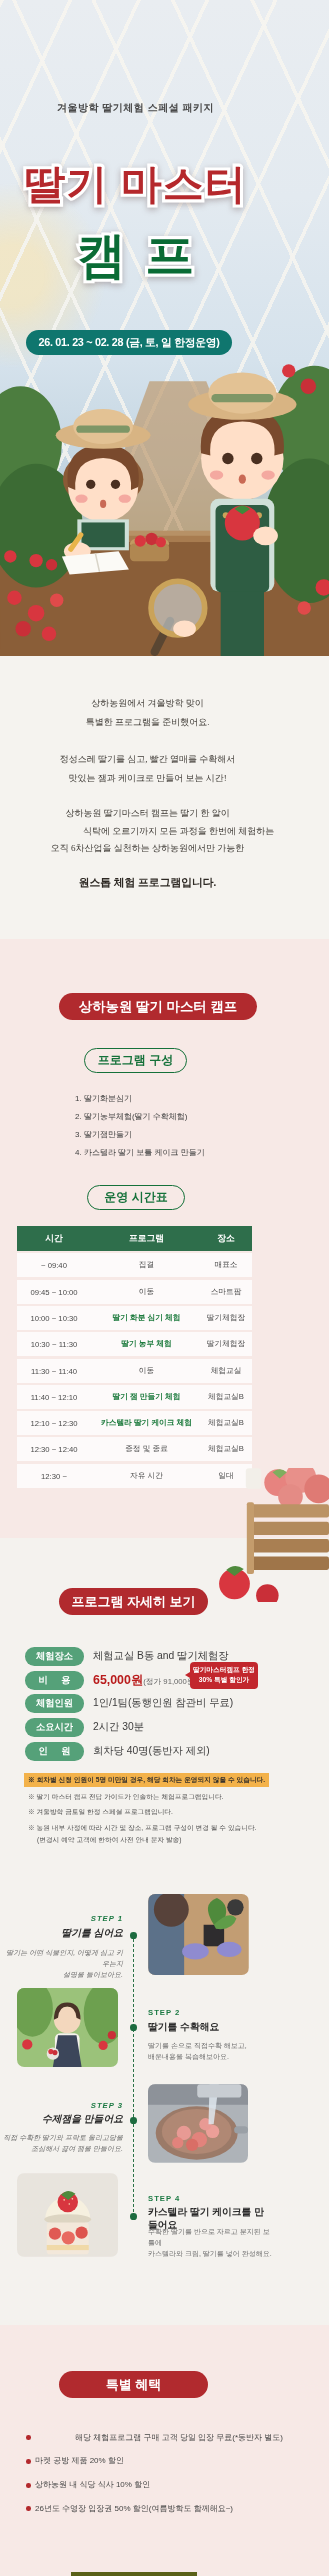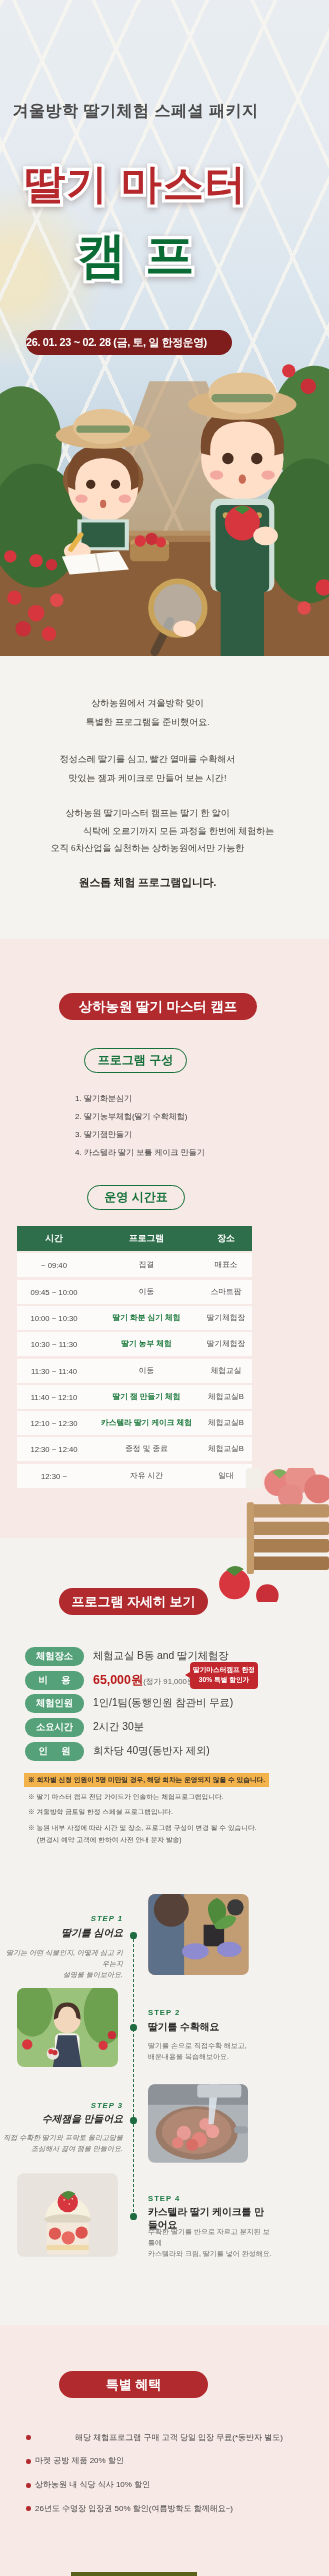--- a/index.html
+++ b/index.html
@@ -8,30 +8,30 @@
   .band{position:absolute;left:0;width:330px;}
   .center-col{left:0;width:271px;text-align:center;}
 
   
   .hero-bg{top:0;height:656px;background:
     linear-gradient(180deg,#e9edf1 0%,#e3eaf0 30%,#d5e2ec 55%,#c2d4e0 72%,#a9b7a6 86%,#8a6c4a 100%);}
   .hero-beams{top:0;height:656px;opacity:.8;background:
     repeating-linear-gradient(115deg,rgba(250,247,240,.95) 0 3.6px,rgba(250,247,240,0) 3.6px 62px),
     repeating-linear-gradient(65deg,rgba(250,247,240,.95) 0 3.6px,rgba(250,247,240,0) 3.6px 72px),
     radial-gradient(circle at 4% 42%,rgba(247,230,185,.9) 0 31px,rgba(247,230,185,0) 93px);}
-  .hero-title-sub{top:101px;font-size:16px;font-weight:600;color:#4a4a4a;letter-spacing:0.5px;}
+  .hero-title-sub{top:101px;font-size:10px;font-weight:600;color:#4a4a4a;letter-spacing:0.5px;}
   .hero-t1{top:157px;font-size:41px;font-weight:900;letter-spacing:1px;}
   .hero-t2{top:223px;font-size:49px;font-weight:900;letter-spacing:19.6px;text-indent:19.6px;}
   .stroke-wrap{position:relative;display:block;filter:drop-shadow(0 2.1px 3.1px rgba(90,60,60,.35));}
   .stroke-back{position:absolute;left:0;right:0;top:0;-webkit-text-stroke:6.2px #ffffff;color:#fff;}
   .stroke-front{position:relative;}
   .t-red{color:#b5282c;}
   .t-green{color:#0a6b35;}
-  .date-badge{top:330px;left:26px;width:206px;height:25px;border-radius:13.4px;background:#7f1d1d;
-    color:#fff;font-weight:700;font-size:10.8px;line-height:25px;text-align:left;letter-spacing:-0.3px;}
+  .date-badge{top:330px;left:26px;width:206px;height:25px;border-radius:13.4px;background:#0f766e;
+    color:#fff;font-weight:700;font-size:10.8px;line-height:25px;text-align:center;letter-spacing:-0.3px;}
 
   
   .band-paper1{top:656px;height:283px;background:#f5f3ef;}
   .band-pink1{top:939px;height:599px;background:#f7e9e6;}
   .band-paper2{top:1538px;height:787px;background:#f4f2ee;}
   .band-pink2{top:2325px;height:557px;background:#f7e9e6;}
 
   
   .intro-line{left:12px;width:271px;text-align:center;font-family:"Liberation Serif",serif;
     font-size:9px;color:#3e3a35;}

